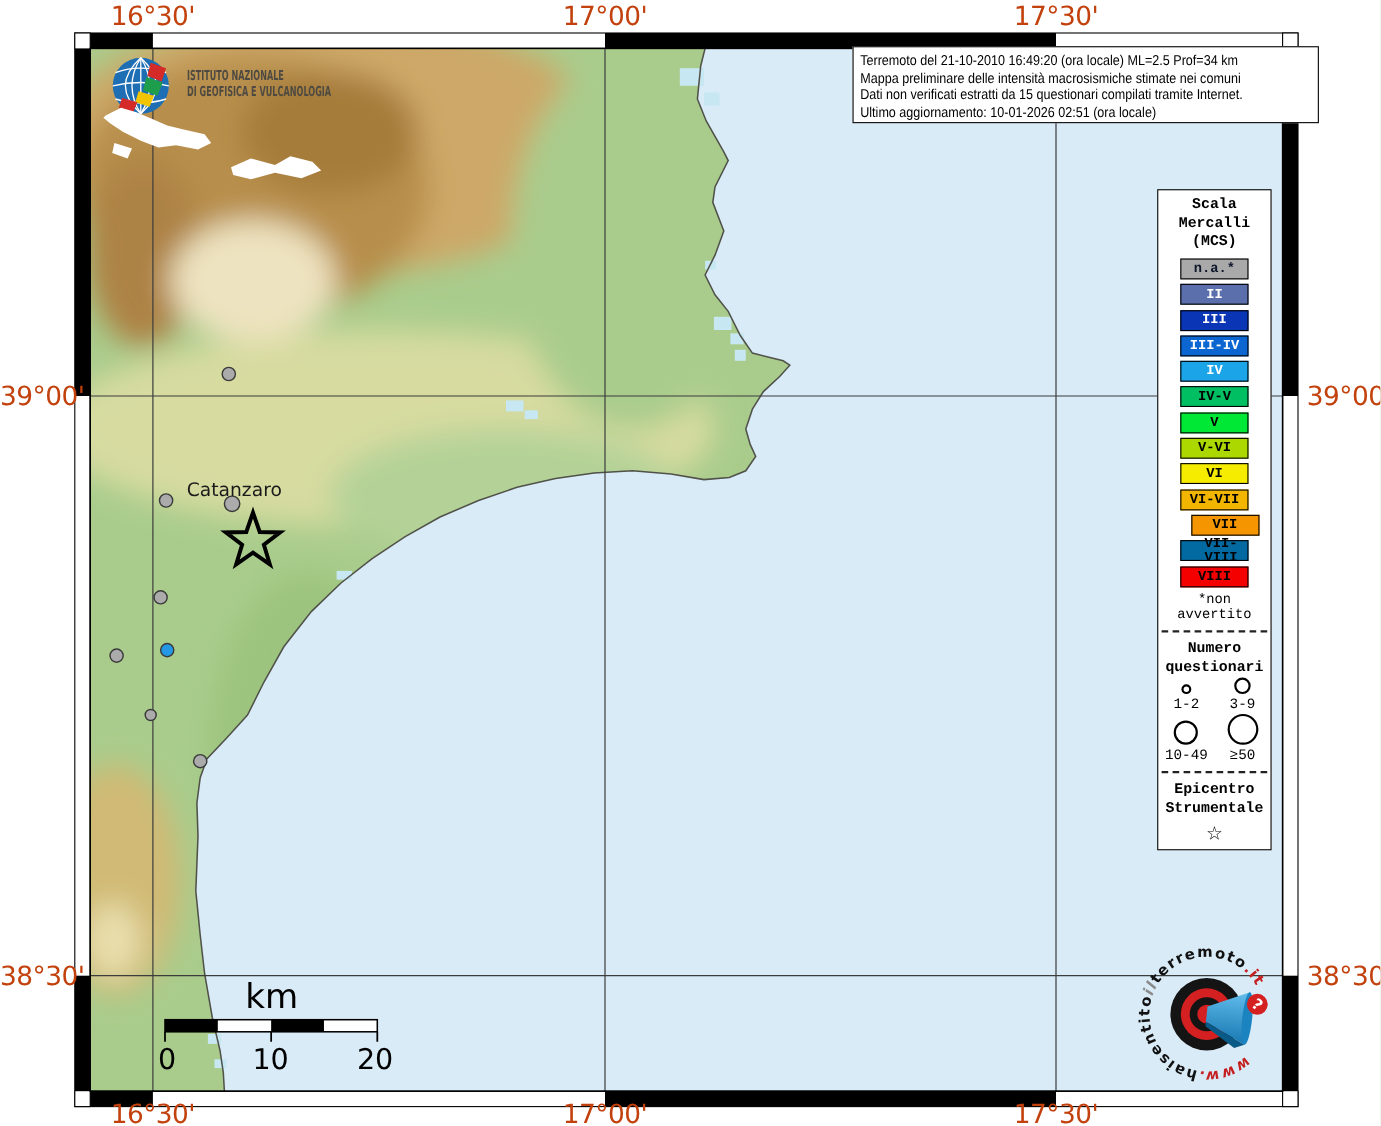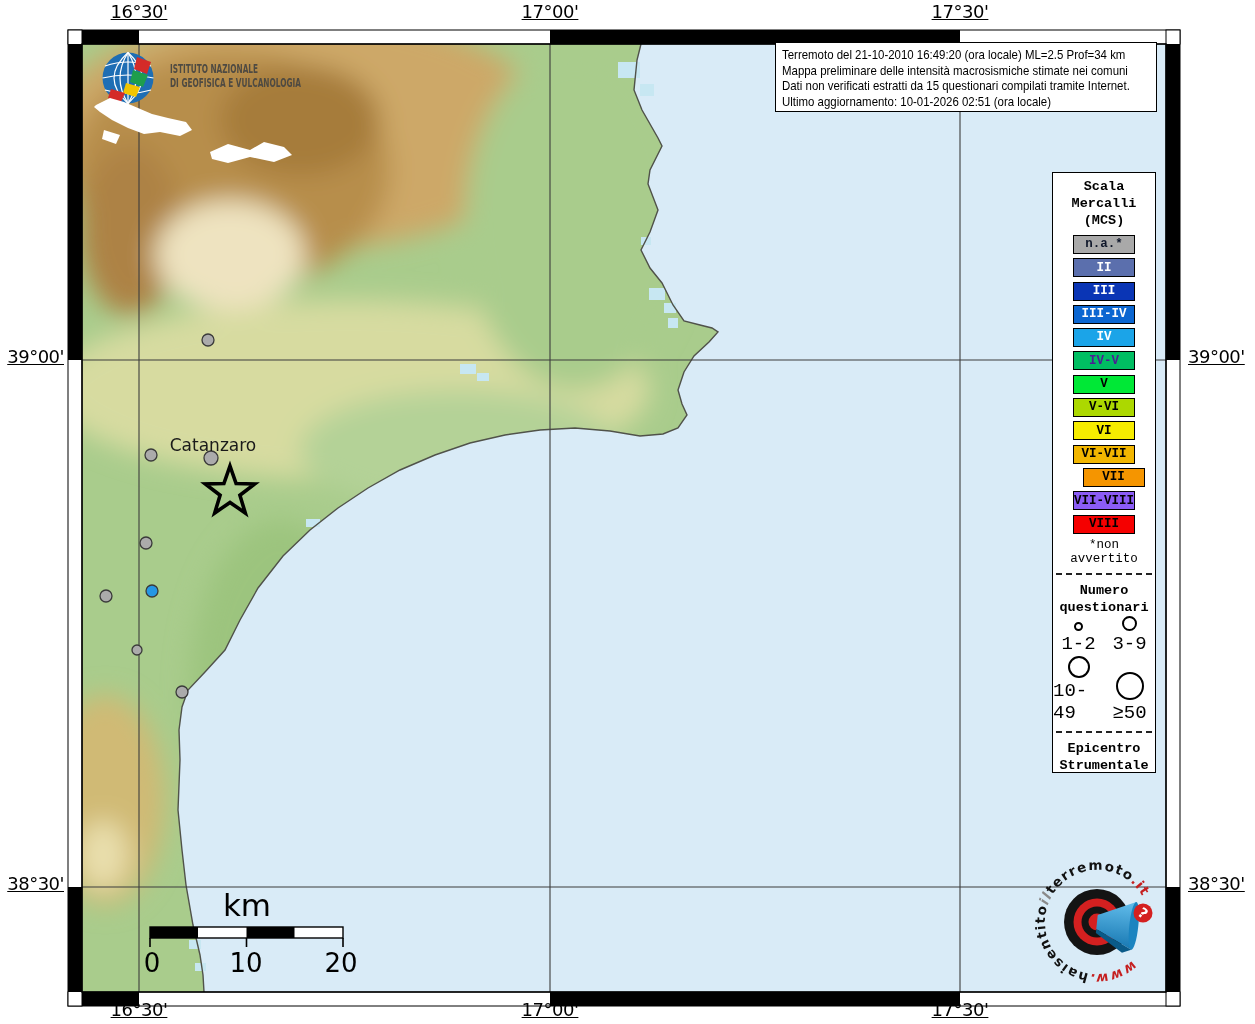--- a/index.html
+++ b/index.html
@@ -1,46 +1,46 @@
 <!DOCTYPE html>
 <html><head>
 <meta charset="utf-8">
 <style>
   html,body{margin:0;padding:0;background:#fff;}
   #stage{position:relative;width:1255px;height:1024px;background:#fff;overflow:hidden;
          font-family:"DejaVu Sans",sans-serif;}
   #map-svg{position:absolute;left:0;top:0;}
   svg text{font-family:"DejaVu Sans",sans-serif;}
 
-  .axis-label{position:absolute;font-size:18px;color:#000000;letter-spacing:-0.5px;text-decoration:underline;}
+  .axis-label{position:absolute;font-size:24px;color:#c2410c;letter-spacing:-0.5px;}
   .axis-top,.axis-bottom{width:110px;text-align:center;}
   .axis-left{width:64px;text-align:right;}
   .axis-right{width:80px;text-align:left;}
 
-  #info-box{position:absolute;left:775px;top:42px;width:382px;height:70px;
+  #info-box{position:absolute;left:775px;top:42px;width:424px;height:70px;
     background:#fff;border:1.6px solid #000;box-sizing:border-box;
     padding:4px 6px;font-family:"Liberation Sans",sans-serif;}
   .info-line{font-size:13px;line-height:15.5px;white-space:nowrap;
     transform:scaleX(.88);transform-origin:0 0;color:#000;}
 
   #legend{position:absolute;left:1052px;top:172px;width:104px;height:601px;
     background:#fff;border:1.4px solid #000;box-sizing:border-box;
     font-family:Liberation Mono, monospace;overflow:hidden;}
   .leg-title{font-size:13.5px;font-weight:bold;text-align:center;line-height:17px;}
   .leg-title-wrap{margin-top:5px;margin-bottom:6px;}
   .sw-row{display:flex;justify-content:center;margin-bottom:4.3px;}
   .swatch{width:62px;height:19px;border:1px solid #000;box-sizing:border-box;
     display:flex;align-items:center;justify-content:center;
     font-size:12.5px;font-weight:bold;line-height:1;}
   .leg-foot{font-size:12.5px;text-align:center;margin-top:3px;}
   .leg-divider{border-top:2px dashed #222;margin:7px 3px;}
   .q-grid{display:grid;grid-template-columns:1fr 1fr;row-gap:1px;justify-items:center;align-items:end;}
   .q-cell{display:flex;flex-direction:column;align-items:center;justify-content:flex-end;}
   .q-circle{border:2px solid #000;border-radius:50%;background:#fff;box-sizing:border-box;}
-  .q-label{font-size:19px;margin-top:2px;}
+  .q-label{font-size:13px;margin-top:2px;}
   .epi-star{font-size:24px;text-align:center;line-height:26px;margin-top:2px;}
 </style>
 </head>
 <body>
 
 <div id="stage">
 
   <svg id="map-svg" width="1255" height="1024" viewBox="0 0 1255 1024">
     <defs>
       <clipPath id="landClip">
@@ -214,39 +214,39 @@
         <div class="sw-row">
           <div class="swatch" style="background: rgb(10, 53, 181); color: rgb(255, 255, 255);">III</div>
         </div>
         <div class="sw-row">
           <div class="swatch" style="background: rgb(11, 102, 209); color: rgb(255, 255, 255);">III-IV</div>
         </div>
         <div class="sw-row">
           <div class="swatch" style="background: rgb(27, 164, 232); color: rgb(255, 255, 255);">IV</div>
         </div>
         <div class="sw-row">
-          <div class="swatch" style="background: rgb(0, 190, 98); color: #4c1d95;">IV-V</div>
+          <div class="swatch" style="background: rgb(0, 190, 98); color: #000000;">IV-V</div>
         </div>
         <div class="sw-row">
           <div class="swatch" style="background: rgb(0, 232, 54); color: rgb(0, 0, 0);">V</div>
         </div>
         <div class="sw-row">
           <div class="swatch" style="background: rgb(172, 216, 0); color: rgb(0, 0, 0);">V-VI</div>
         </div>
         <div class="sw-row">
           <div class="swatch" style="background: rgb(246, 236, 0); color: rgb(0, 0, 0);">VI</div>
         </div>
         <div class="sw-row">
           <div class="swatch" style="background: rgb(242, 182, 0); color: #000000;">VI-VII</div>
         </div>
         <div class="sw-row">
           <div class="swatch" style="background: rgb(245, 149, 0); color: rgb(0, 0, 0); margin-left: 19px;">VII</div>
         </div>
         <div class="sw-row">
-          <div class="swatch" style="background: #8b5cf6; color: rgb(0, 0, 0);">VII-VIII</div>
+          <div class="swatch" style="background: #0369a1; color: rgb(0, 0, 0); padding-left: 21px;">VII-VIII</div>
         </div>
         <div class="sw-row">
           <div class="swatch" style="background: rgb(245, 0, 0); color: #000000;">VIII</div>
         </div>
       </div>
     <div class="leg-foot">*non avvertito</div>
     <div class="leg-divider"></div>
     <div class="leg-title">Numero</div>
     <div class="leg-title">questionari</div>
     <div class="q-grid" id="q-grid">

